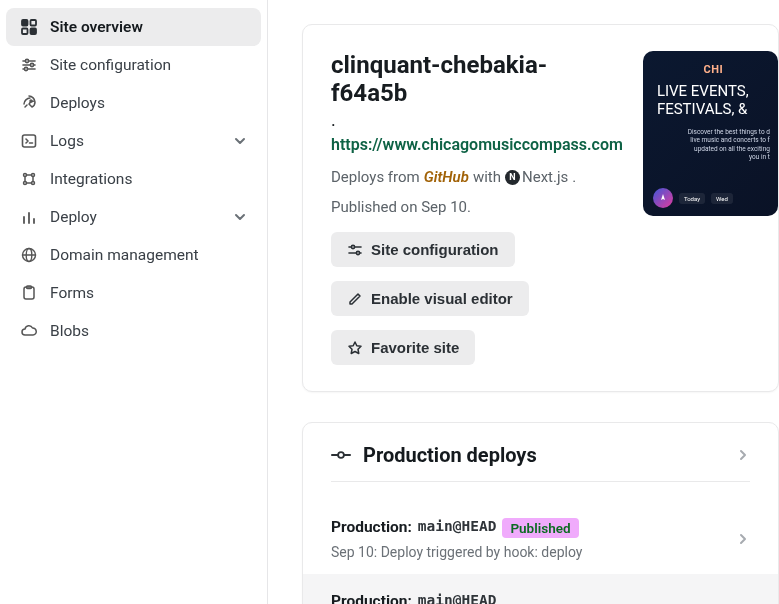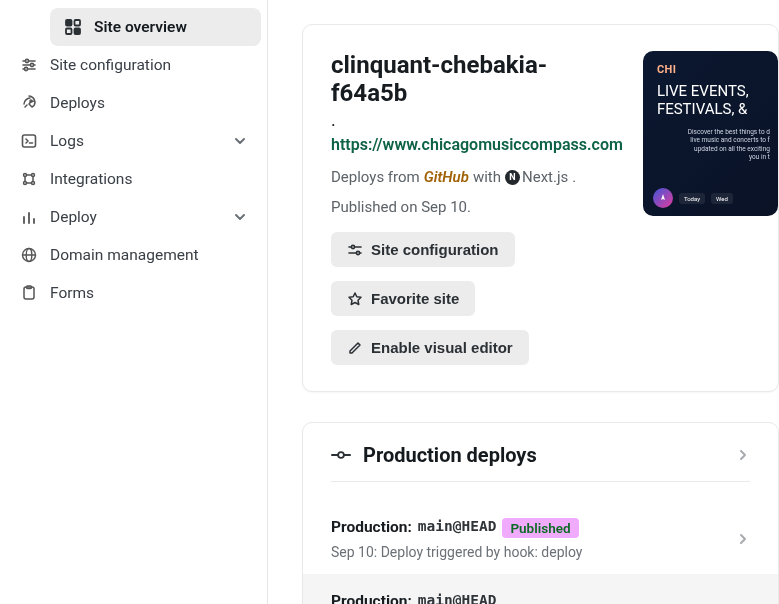--- a/index.html
+++ b/index.html
@@ -29,21 +29,20 @@
       padding: 10px 14px;
       border-radius: 8px;
       cursor: pointer;
       margin-bottom: 0px;
       color: #3a4047;
     }
     .sidebar-item.active {
       background: #ececed;
       color: #151a1e;
       font-weight: 600;
-      margin-left: 44px;
     }
     .sidebar-item .icon {
       width: 18px;
       height: 18px;
       margin-right: 12px;
       display: inline-flex;
       align-items: center;
       justify-content: center;
       flex-shrink: 0;
     }
@@ -158,21 +157,21 @@
       background: linear-gradient(135deg, #0b1830 0%, #0a1226 100%);
       flex-shrink: 0;
       position: relative;
       overflow: hidden;
       color: #fff;
       padding: 12px 8px 8px 14px;
     }
     .preview-brand { 
       font-size: 11px; 
       font-weight:700; 
-      text-align:left; 
+      text-align:center; 
       color:#ffb08a; 
       letter-spacing:0.5px;
       margin-bottom:6px;
     }
     .preview-headline {
       font-weight: 400;
       font-size: 15px;
       line-height: 1.2;
       text-align: left;
     }
@@ -374,20 +373,28 @@
   <div class="sidebar-item">
     <span class="icon">
       <svg width="18" height="18" viewBox="0 0 18 18" fill="none" stroke="#555" stroke-width="1.5" stroke-linecap="round" stroke-linejoin="round">
         <rect x="4" y="3" width="10" height="12" rx="2"></rect>
         <rect x="6.5" y="2" width="5" height="2.5" rx="1"></rect>
       </svg>
     </span>
     <span class="label">Forms</span>
   </div>
 
+  <div class="sidebar-item">
+    <span class="icon">
+      <svg width="18" height="18" viewBox="0 0 18 18" fill="none" stroke="#555" stroke-width="1.5" stroke-linecap="round" stroke-linejoin="round">
+        <path d="M5 13a3 3 0 010-6 4 4 0 017.5-1A3 3 0 0113 13H5z"></path>
+      </svg>
+    </span>
+    <span class="label">Blobs</span>
+  </div>
 </nav>
 
 <main class="main">
 
   <section class="card overview-card">
     <div class="overview-left">
       <h1 class="site-title">clinquant-chebakia-f64a5b</h1>
       <div class="dot">.</div>
       <div class="site-url">https://www.chicagomusiccompass.com</div>
       <div class="deploy-info">
@@ -408,33 +415,33 @@
               <line x1="2" y1="5" x2="14" y2="5"></line>
                 <circle cx="6" cy="5" r="1.6" fill="#ececed"></circle>
               <line x1="2" y1="11" x2="14" y2="11"></line>
                 <circle cx="11" cy="11" r="1.6" fill="#ececed"></circle>
             </svg>
           </span>
           <span>Site configuration</span>
         </button>
         <button class="btn">
           <span class="icon">
+            <svg width="16" height="16" viewBox="0 0 16 16" fill="none" stroke="#2b3035" stroke-width="1.5" stroke-linecap="round" stroke-linejoin="round">
+              <path d="M11 3l2 2-8 8H3v-2l8-8z"></path>
+            </svg>
+          </span>
+          <span>Enable visual editor</span>
+        </button>
+        <button class="btn">
+          <span class="icon">
             <svg width="16" height="16" viewBox="0 0 16 16" fill="none" stroke="#2b3035" stroke-width="1.5" stroke-linejoin="round">
               <path d="M8 2l1.8 3.8 4.2.5-3 3 .8 4.2L8 11.5 4.2 13.5 5 9.3 2 6.3l4.2-.5L8 2z"></path>
             </svg>
           </span>
           <span>Favorite site</span>
-        </button>
-        <button class="btn">
-          <span class="icon">
-            <svg width="16" height="16" viewBox="0 0 16 16" fill="none" stroke="#2b3035" stroke-width="1.5" stroke-linecap="round" stroke-linejoin="round">
-              <path d="M11 3l2 2-8 8H3v-2l8-8z"></path>
-            </svg>
-          </span>
-          <span>Enable visual editor</span>
         </button>
       </div>
     </div>
     <div class="preview">
       <div class="preview-brand">CHI</div>
       <div class="preview-headline">
         <div>LIVE EVENTS,</div>
         <div>FESTIVALS, &amp;</div>
       </div>
       <div class="preview-sub">

